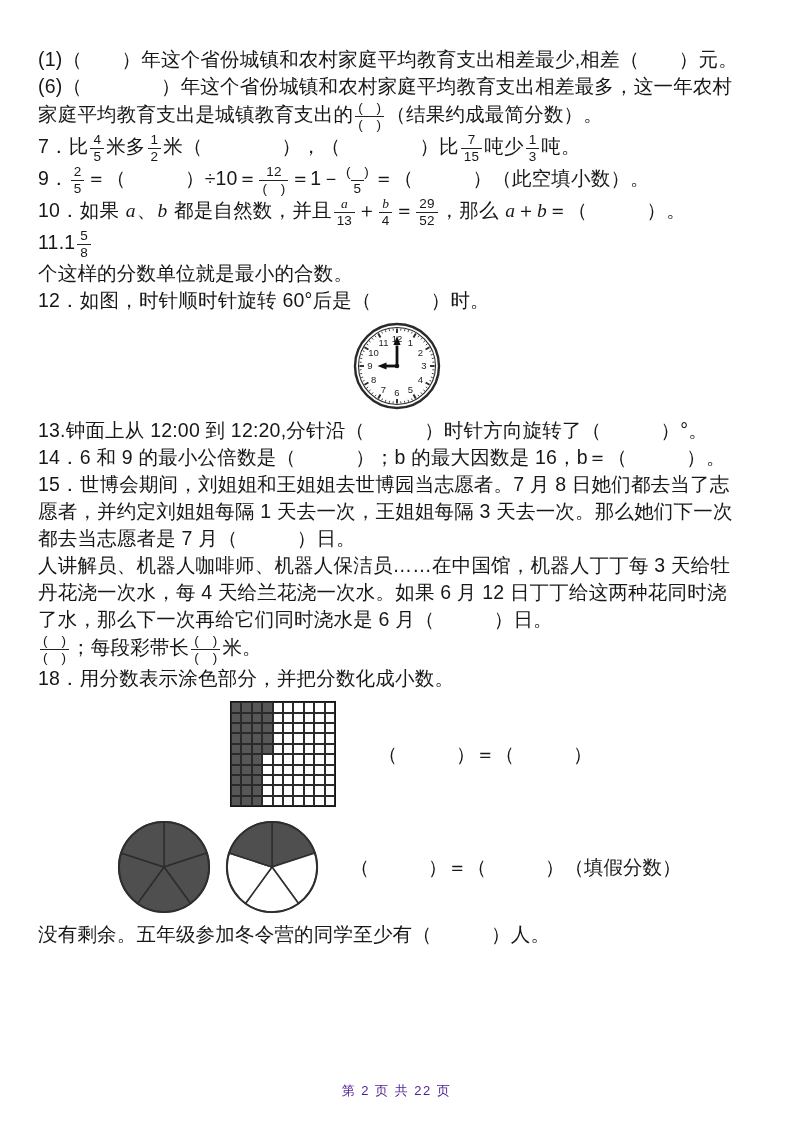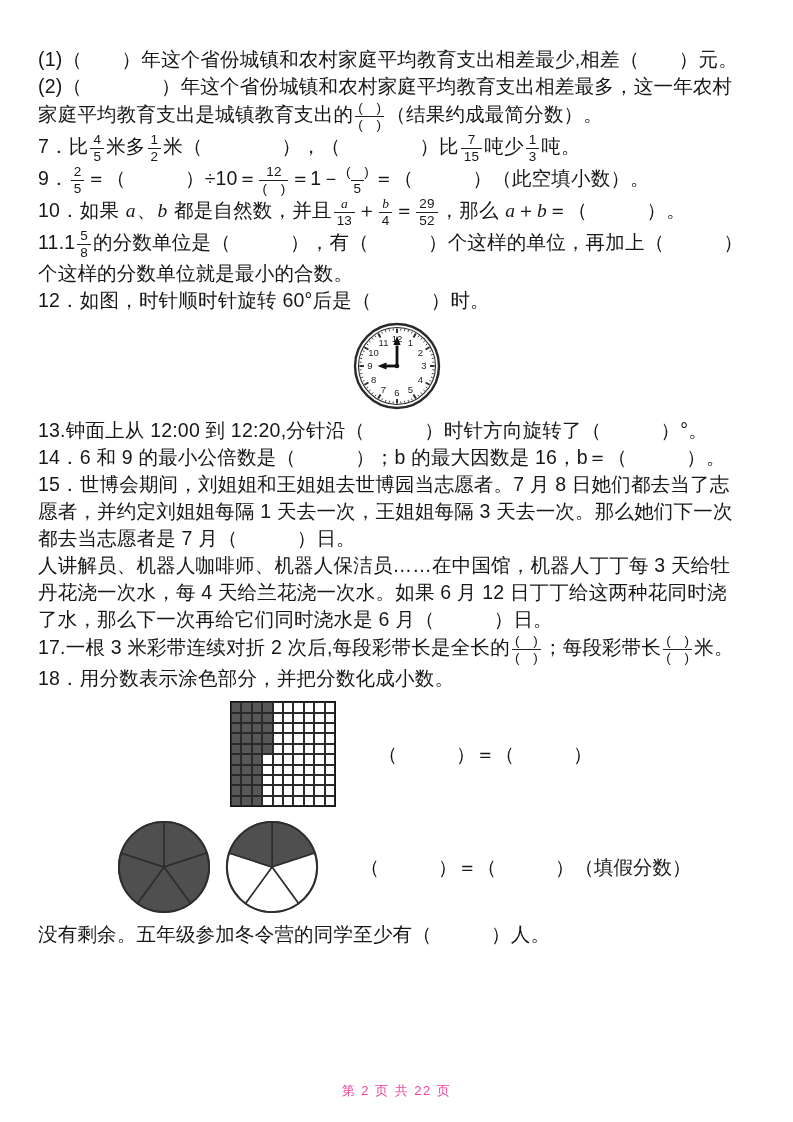--- a/index.html
+++ b/index.html
@@ -28,34 +28,34 @@
   #fig-clock { justify-content:center; margin:7px 0 6px 0; }
   #fig-grid  { margin:9px 0 4px 192px; }
   #fig-pies  { margin:12px 0 6px 78px; }
   .hgrid {
     display:grid; width:106px; height:106px;
     border:1.6px solid #151515; background:#fff;
   }
   .hcell { border:0.6px solid #2a2a2a; }
   .fig-caption { font-size:19.5px; white-space:nowrap; }
   #fig-grid .fig-caption { margin-left:42px; }
-  #fig-pies .fig-caption { margin-left:40px;text-align:center; }
+  #fig-pies .fig-caption { margin-left:30px;text-align:center; }
   #pie-1 { margin-left:12px; }
   footer {
     position:absolute; left:0; right:0; bottom:22px;
-    text-align:center; font-size:13px; color:#ec4899; letter-spacing:1.5px;
+    text-align:center; font-size:13px; color:#4c1d95; letter-spacing:1.5px;
   }
 </style>
 </head>
 <body>
 
 <div class="page">
   <main id="questions">
       <div class="tline"><span>(1)（　　）年这个省份城镇和农村家庭平均教育支出相差最少,相差（　　）元。</span></div>
-      <div class="tline"><span>(2)（　　　　）年这个省份城镇和农村家庭平均教育支出相差最多，这一年农村</span></div>
+      <div class="tline"><span>(6)（　　　　）年这个省份城镇和农村家庭平均教育支出相差最多，这一年农村</span></div>
       <div class="tline"><span>家庭平均教育支出是城镇教育支出的</span><span class="frac">
           <span class="num">(　)</span>
           <span class="den">(　)</span>
         </span><span>（结果约成最简分数）。</span></div>
       <div class="tline"><span>7．比</span><span class="frac">
           <span class="num">4</span>
           <span class="den">5</span>
         </span><span>米多</span><span class="frac">
           <span class="num">1</span>
           <span class="den">2</span>
@@ -82,21 +82,21 @@
         </span><span>＋</span><span class="frac">
           <span class="num var">b</span>
           <span class="den">4</span>
         </span><span>＝</span><span class="frac">
           <span class="num">29</span>
           <span class="den">52</span>
         </span><span>，那么 </span><span class="var">a</span><span>＋</span><span class="var">b</span><span>＝（　　　）。</span></div>
       <div class="tline"><span>11.1</span><span class="frac">
           <span class="num">5</span>
           <span class="den">8</span>
-        </span><span>的分数单位是（　　　），有（　　　）个这样的单位，再加上（　　　）</span></div>
+        </span></div>
       <div class="tline"><span>个这样的分数单位就是最小的合数。</span></div>
       <div class="tline"><span>12．如图，时针顺时针旋转 60°后是（　　　）时。</span></div>
       <div class="fig-row" id="fig-clock">
     <svg id="clock-svg" width="90" height="90" viewBox="0 0 90 90">
           <circle cx="45" cy="45" r="42" fill="#fff" stroke="#2a2a2a" stroke-width="2.4"></circle>
           <circle cx="45" cy="45" r="38.5" fill="none" stroke="#2a2a2a" stroke-width="1.1"></circle>
           <line x1="45" y1="12" x2="45" y2="7.399999999999999" stroke="#2a2a2a" stroke-width="1.9"></line>
           <line x1="48.721213292328464" y1="9.59502052488947" x2="48.93027021886377" y2="7.605976734152925" stroke="#2a2a2a" stroke-width="0.9"></line>
           <line x1="52.40165619311223" y1="10.177945413876515" x2="52.81747957474775" y2="8.221650212408903" stroke="#2a2a2a" stroke-width="0.9"></line>
           <line x1="56.001004999748126" y1="11.142388019892536" x2="56.61903898849802" y2="9.240274987302229" stroke="#2a2a2a" stroke-width="0.9"></line>
@@ -176,21 +176,21 @@
         </svg>
   </div>
       <div class="tline"><span>13.钟面上从 12:00 到 12:20,分针沿（　　　）时针方向旋转了（　　　）°。</span></div>
       <div class="tline"><span>14．6 和 9 的最小公倍数是（　　　）；b 的最大因数是 16，b＝（　　　）。</span></div>
       <div class="tline"><span>15．世博会期间，刘姐姐和王姐姐去世博园当志愿者。7 月 8 日她们都去当了志</span></div>
       <div class="tline"><span>愿者，并约定刘姐姐每隔 1 天去一次，王姐姐每隔 3 天去一次。那么她们下一次</span></div>
       <div class="tline"><span>都去当志愿者是 7 月（　　　）日。</span></div>
       <div class="tline"><span>人讲解员、机器人咖啡师、机器人保洁员……在中国馆，机器人丁丁每 3 天给牡</span></div>
       <div class="tline"><span>丹花浇一次水，每 4 天给兰花浇一次水。如果 6 月 12 日丁丁给这两种花同时浇</span></div>
       <div class="tline"><span>了水，那么下一次再给它们同时浇水是 6 月（　　　）日。</span></div>
-      <div class="tline"><span>17.一根 3 米彩带连续对折 2 次后,每段彩带长是全长的</span><span class="frac">
+      <div class="tline"><span class="frac">
           <span class="num">(　)</span>
           <span class="den">(　)</span>
         </span><span>；每段彩带长</span><span class="frac">
           <span class="num">(　)</span>
           <span class="den">(　)</span>
         </span><span>米。</span></div>
       <div class="tline"><span>18．用分数表示涂色部分，并把分数化成小数。</span></div>
       <div class="fig-row" id="fig-grid">
     <div id="hundred-grid" class="hgrid" style="grid-template-columns: repeat(10, 1fr); grid-template-rows: repeat(10, 1fr);">
           <div class="hcell" style="background: rgb(87, 87, 87);"></div>

